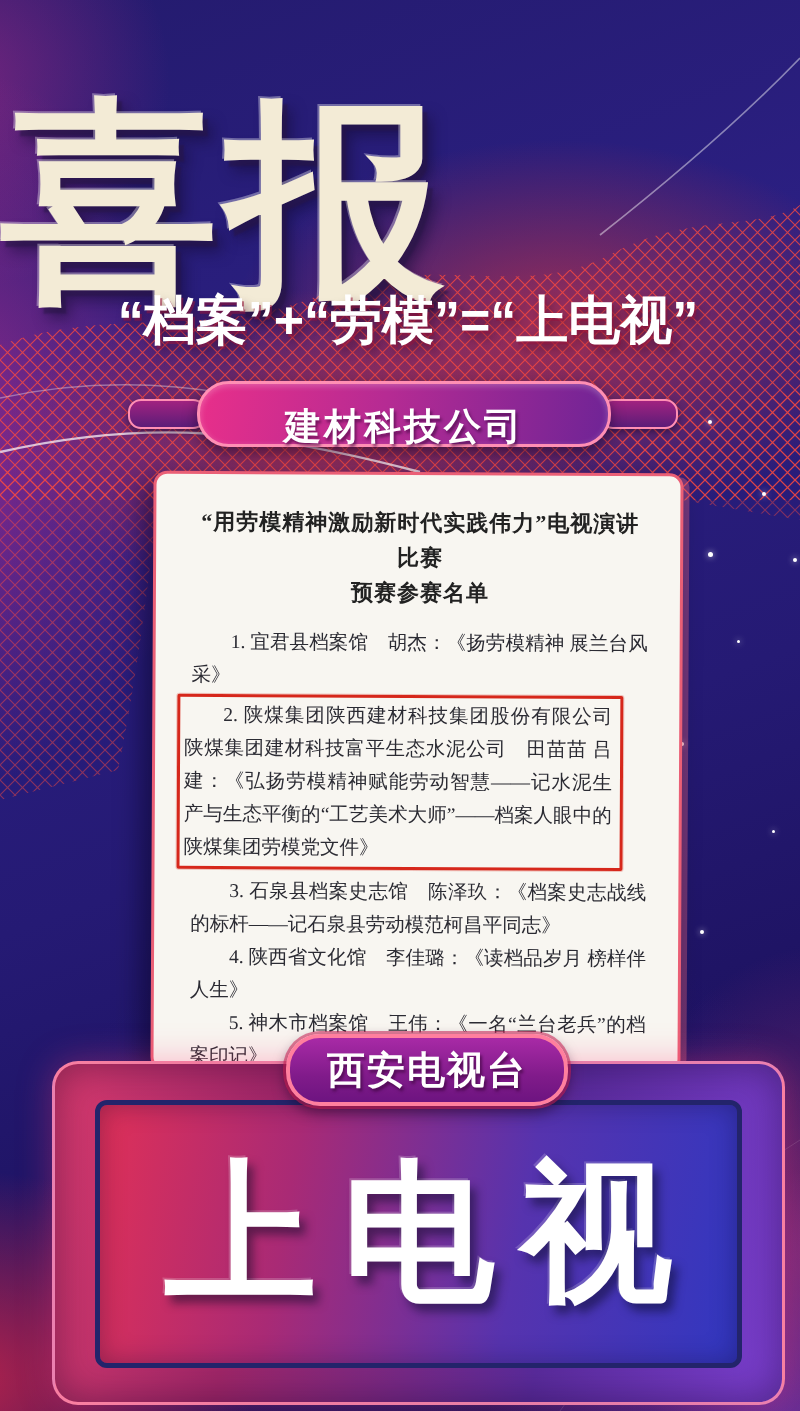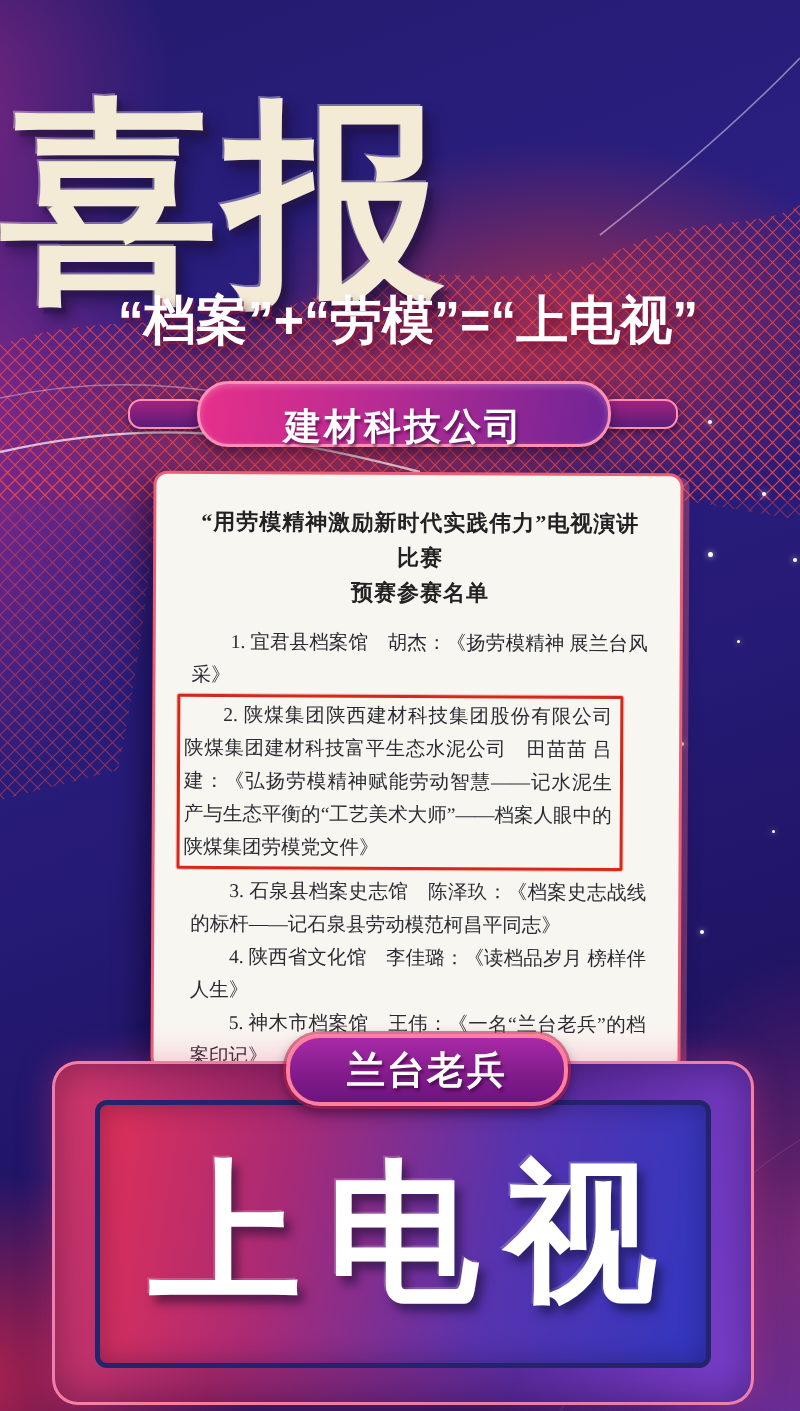--- a/index.html
+++ b/index.html
@@ -78,20 +78,21 @@
   .station-badge span{
     font-size:38px;font-weight:900;color:#fff;letter-spacing:2px;
     text-shadow:2px 3px 3px rgba(60,5,60,.65);
   }
   
   .tv-frame{
     position:absolute;left:52px;top:1061px;width:696px;height:338px;border-radius:26px;z-index:5;
     background:linear-gradient(100deg,#d93a6e 0%,#a02668 28%,#5a2b9c 68%,#7c3fd0 100%);
     border:3px solid rgba(255,140,170,.85);
     box-shadow:0 0 34px rgba(255,60,120,.35), inset 0 0 40px rgba(20,5,40,.45);
+    padding-left:31px;
   }
   .tv-panel{
     position:absolute;left:40px;top:36px;right:40px;bottom:34px;border-radius:12px;
     background:linear-gradient(100deg,#df3058 0%,#a92a75 30%,#5633ae 65%,#3137c0 100%);
     border:5px solid #23246b;
     box-shadow:inset 0 0 26px rgba(20,10,50,.35);
     display:flex;align-items:center;justify-content:center;
   }
   .tv-panel span{
     font-size:152px;font-weight:900;color:#fff;letter-spacing:26px;padding-left:26px;
@@ -169,16 +170,16 @@
     </div>
   </div>
 
   <div class="tv-frame">
     <div class="tv-panel">
       <span>上电视</span>
     </div>
   </div>
 
   <div class="station-badge">
-    <span>兰台老兵</span>
+    <span>西安电视台</span>
   </div>
 
 </div>
 
 </body></html>

